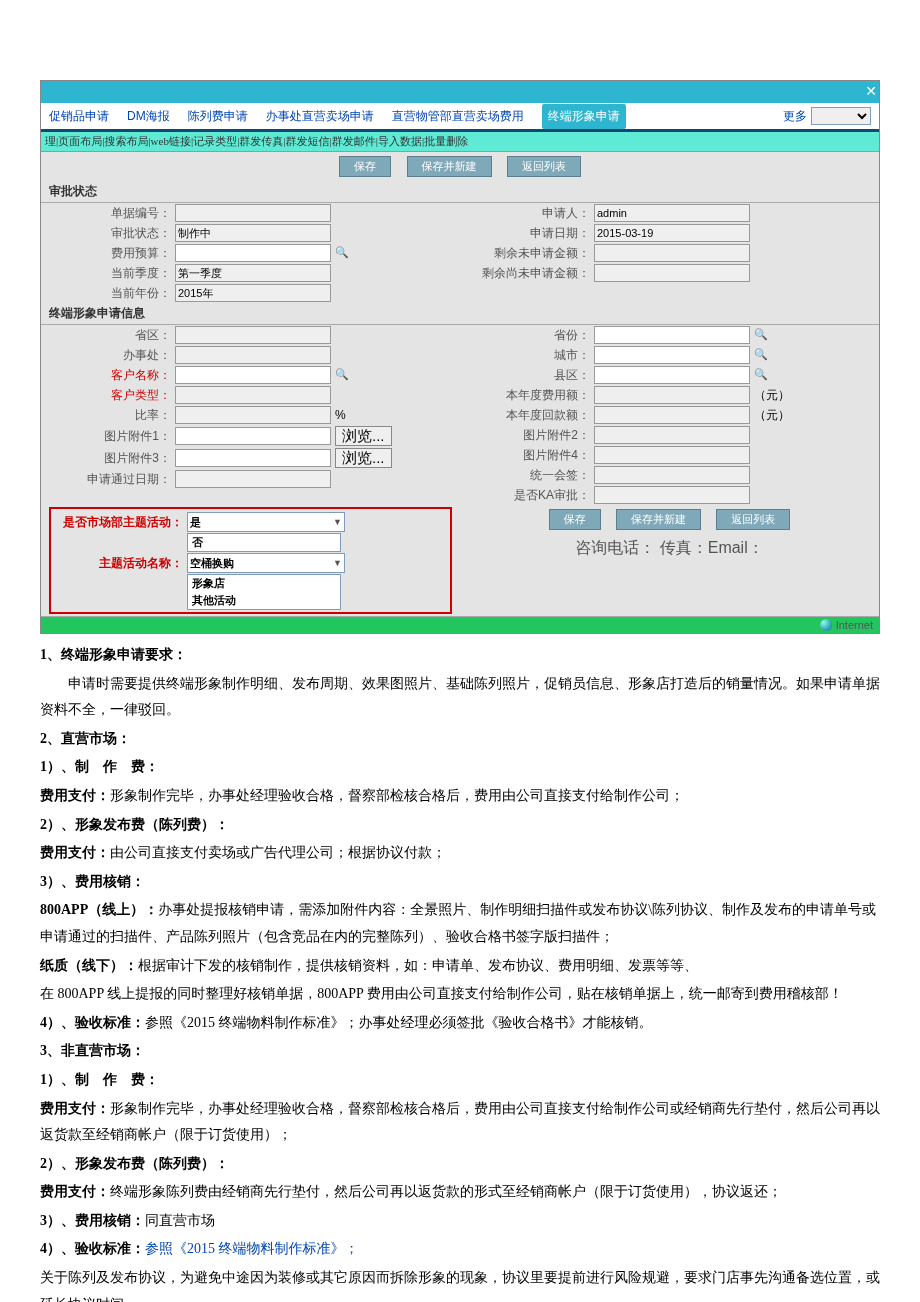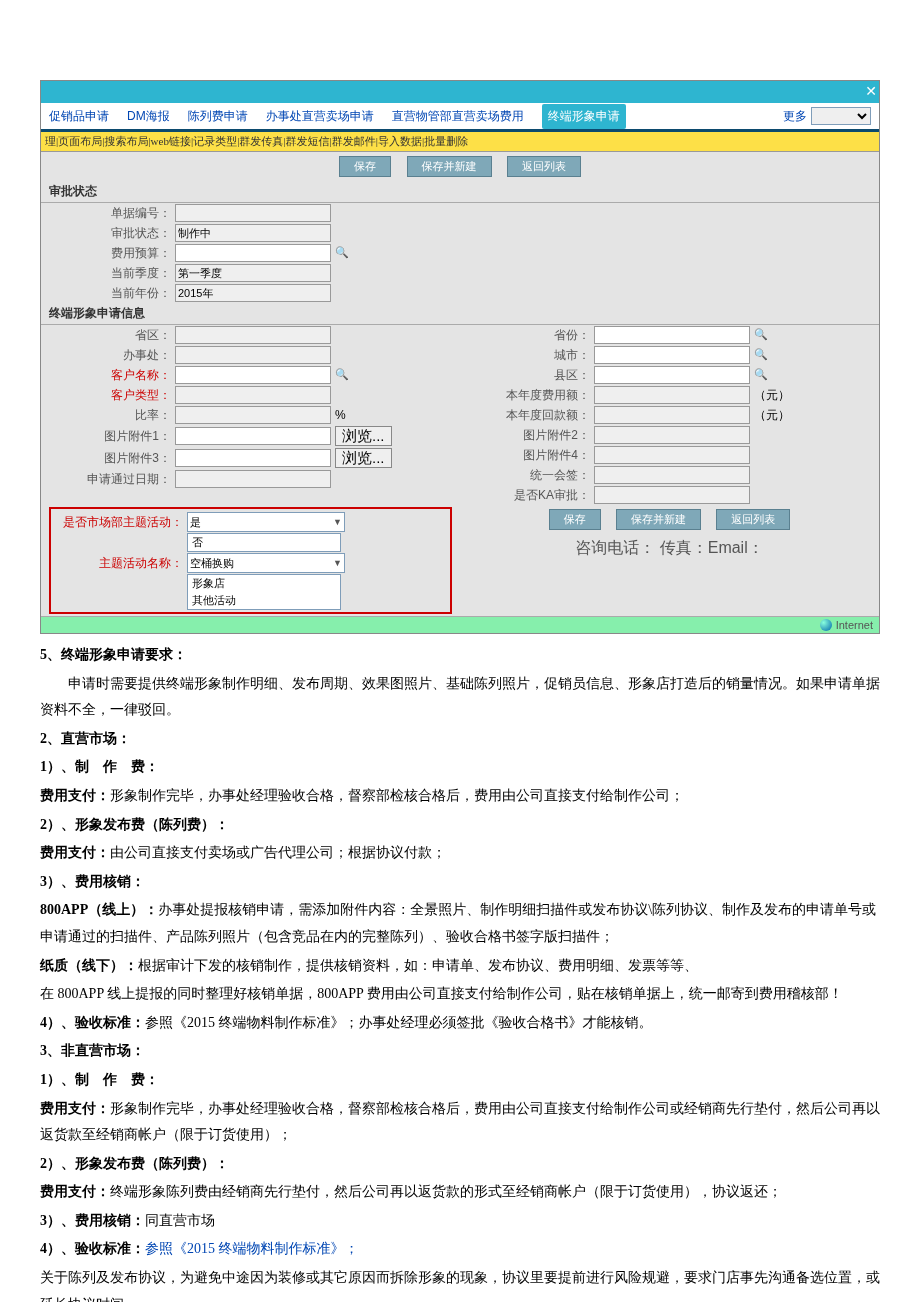--- a/index.html
+++ b/index.html
@@ -5,39 +5,39 @@
   body { margin: 0; font-family: "SimSun", serif; font-size: 14px; background: #fff; color: #000; }
   .page { width: 920px; margin: 0 auto; padding: 80px 40px 40px 40px; box-sizing: border-box; }
   .screenshot { border: 1px solid #888; margin-bottom: 8px; }
   .top-bar { height: 22px; background: #2EB5D0; position: relative; }
   .top-bar .close-x { position: absolute; right: 2px; top: 2px; color: #fff; font-family: sans-serif; font-size: 14px; }
   .tabs-row { height: 26px; background: #fff; display: flex; align-items: center; font-size: 12px; color: #0046B3; font-family: sans-serif; padding: 0 8px; gap: 18px; border-bottom: 3px solid #0c4a6e; }
   .tab-item { cursor: pointer; }
   .tab-active { background: #2EB5D0; color: #fff; padding: 4px 6px; border-radius: 2px; }
   .more-wrap { display: flex; align-items: center; gap: 4px; margin-left: auto; }
   .more-select { border: 1px solid #7F9DB9; font-size: 11px; height: 18px; width: 60px; }
-  .toolbar-row { background: #fde047; font-size: 11px; color: #333; padding: 2px 4px; border-bottom: 1px solid #999; }
+  .toolbar-row { background: #5eead4; font-size: 11px; color: #333; padding: 2px 4px; border-bottom: 1px solid #999; }
   .btn-row { background: #E4E4E4; text-align: center; padding: 4px 0; }
   .btn { display: inline-block; background: #7FA8B8; color: #fff; font-size: 11px; padding: 2px 14px; margin: 0 6px; border: 1px solid #5A8090; font-family: sans-serif; }
   .form-area { background: #E4E4E4; font-size: 12px; font-family: sans-serif; }
   .section-h { font-weight: bold; padding: 2px 8px; border-bottom: 1px solid #aaa; background: #E4E4E4; color: #333; font-size: 12px; }
   .form-grid { display: grid; grid-template-columns: 1fr 1fr; }
   .form-row { display: flex; align-items: center; padding: 1px 0; }
   .lbl { width: 130px; text-align: right; padding-right: 4px; color: #555; font-size: 12px; }
   .lbl.red { color: #C00; }
   .inp { border: 1px solid #999; background: #fff; height: 16px; width: 150px; font-size: 11px; padding: 0 2px; display: inline-flex; align-items: center; }
   .inp.ro { background: #EFEFEF; }
   .sel { border: 1px solid #7F9DB9; background: #fff; height: 18px; width: 152px; font-size: 11px; display: inline-flex; align-items: center; justify-content: space-between; padding: 0 2px; }
   .tri { font-size: 9px; color: #555; }
   .mag { width: 14px; height: 14px; display: inline-block; margin-left: 4px; font-size: 11px; color: #666; }
   .browse-btn { border: 1px solid #888; background: #EFEFEF; font-size: 15px; padding: 0 6px; height: 18px; display: inline-flex; align-items: center; margin-left: 4px; }
-  .highlight-box { border: 2px solid #C00; padding: 2px; margin: 2px 8px; }
+  .highlight-box { border: 2px solid #C00; padding: 2px; margin: 2px 8px; font-weight: bold; }
   .dropdown-pop { border: 1px solid #7F9DB9; background: #fff; width: 152px; margin-left: 134px; font-size: 11px; }
   .dropdown-pop div { padding: 1px 4px; }
-  .footer-bar { display: flex; align-items: center; font-size: 11px; color: #555; padding: 2px 6px; border-top: 1px solid #aaa; background: #86efac; }
+  .footer-bar { display: flex; align-items: center; font-size: 11px; color: #555; padding: 2px 6px; border-top: 1px solid #aaa; background: #22c55e; }
   .footer-bar .ie { margin-left: auto; display: flex; align-items: center; gap: 4px; }
   .globe { width: 12px; height: 12px; border-radius: 50%; background: radial-gradient(circle at 30% 30%, #8fd, #06a); display: inline-block; }
   
   .body-text { line-height: 1.9; font-size: 14px; }
   .body-text p { margin: 2px 0; }
   .body-text .indent { text-indent: 2em; }
   .body-text .bold { font-weight: bold; }
   .body-text .blue { color: #0046B3; }
 </style>
 </head>
@@ -91,20 +91,38 @@
             </div>
           <div class="form-row">
               <span class="lbl">当前季度：</span>
               <span class="inp ro">第一季度</span>
             </div>
           <div class="form-row">
               <span class="lbl">当前年份：</span>
               <span class="inp ro">2015年</span>
             </div>
         </div>
+        <div>
+          <div class="form-row">
+              <span class="lbl">申请人：</span>
+              <span class="inp ro">admin</span>
+            </div>
+          <div class="form-row">
+              <span class="lbl">申请日期：</span>
+              <span class="inp ro">2015-03-19</span>
+            </div>
+          <div class="form-row">
+              <span class="lbl">剩余未申请金额：</span>
+              <span class="inp ro"></span>
+            </div>
+          <div class="form-row">
+              <span class="lbl">剩余尚未申请金额：</span>
+              <span class="inp ro"></span>
+            </div>
+        </div>
       </div>
 
       <div class="section-h">终端形象申请信息</div>
 
       <div class="form-grid">
         <div>
           <div class="form-row">
               <span class="lbl">省区：</span>
               <span class="inp ro"></span>
             </div>
@@ -225,21 +243,21 @@
       <div class="footer-bar">
         <span class="ie">
             <span class="globe"></span>
             <span>Internet</span>
           </span>
       </div>
     </div>
   </div>
 
   <div class="body-text">
-    <p class="bold">5、终端形象申请要求：</p>
+    <p class="bold">1、终端形象申请要求：</p>
     <p class="indent">申请时需要提供终端形象制作明细、发布周期、效果图照片、基础陈列照片，促销员信息、形象店打造后的销量情况。如果申请单据资料不全，一律驳回。</p>
 
     <p class="bold">2、直营市场：</p>
     <p class="bold">1）、制　作　费：</p>
     <p><span class="bold">费用支付：</span><span>形象制作完毕，办事处经理验收合格，督察部检核合格后，费用由公司直接支付给制作公司；</span></p>
     <p class="bold">2）、形象发布费（陈列费）：</p>
     <p><span class="bold">费用支付：</span><span>由公司直接支付卖场或广告代理公司；根据协议付款；</span></p>
     <p class="bold">3）、费用核销：</p>
     <p><span class="bold">800APP（线上）：</span><span>办事处提报核销申请，需添加附件内容：全景照片、制作明细扫描件或发布协议\陈列协议、制作及发布的申请单号或申请通过的扫描件、产品陈列照片（包含竞品在内的完整陈列）、验收合格书签字版扫描件；</span></p>
     <p><span class="bold">纸质（线下）：</span><span>根据审计下发的核销制作，提供核销资料，如：申请单、发布协议、费用明细、发票等等、</span></p>

